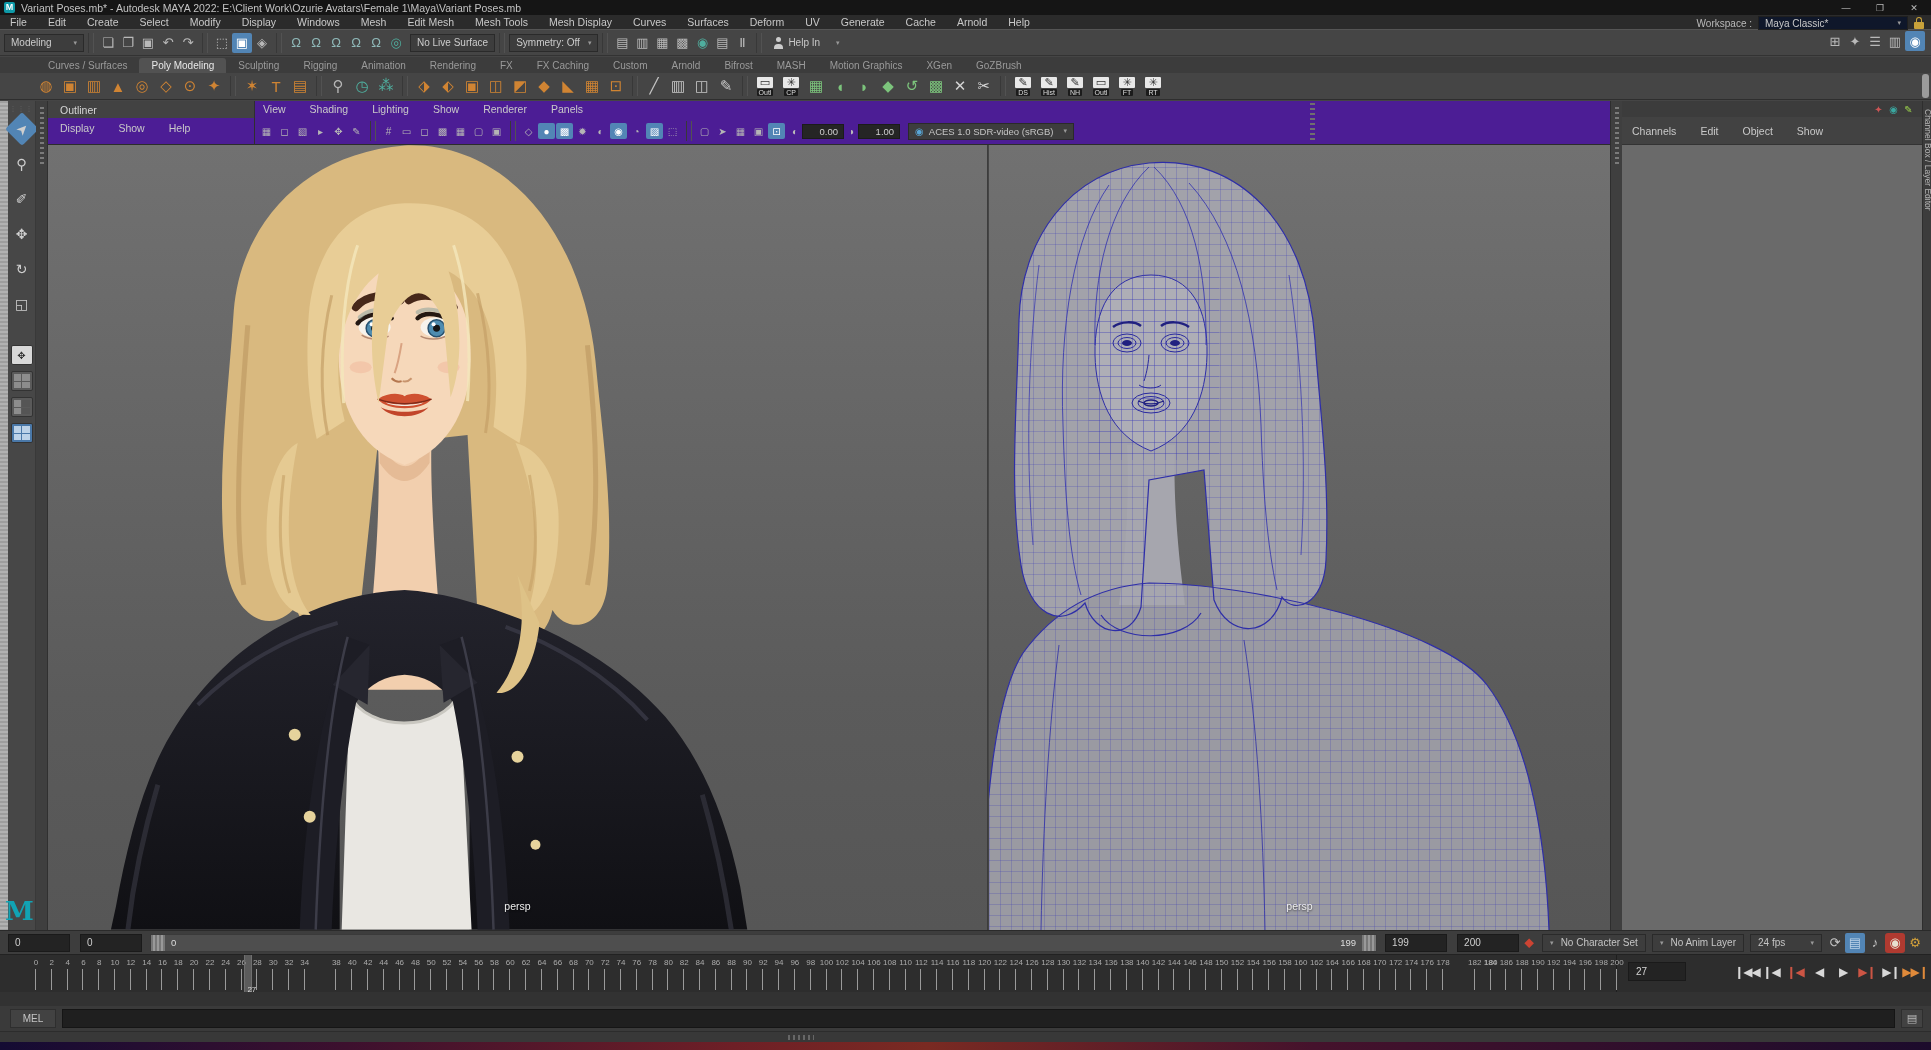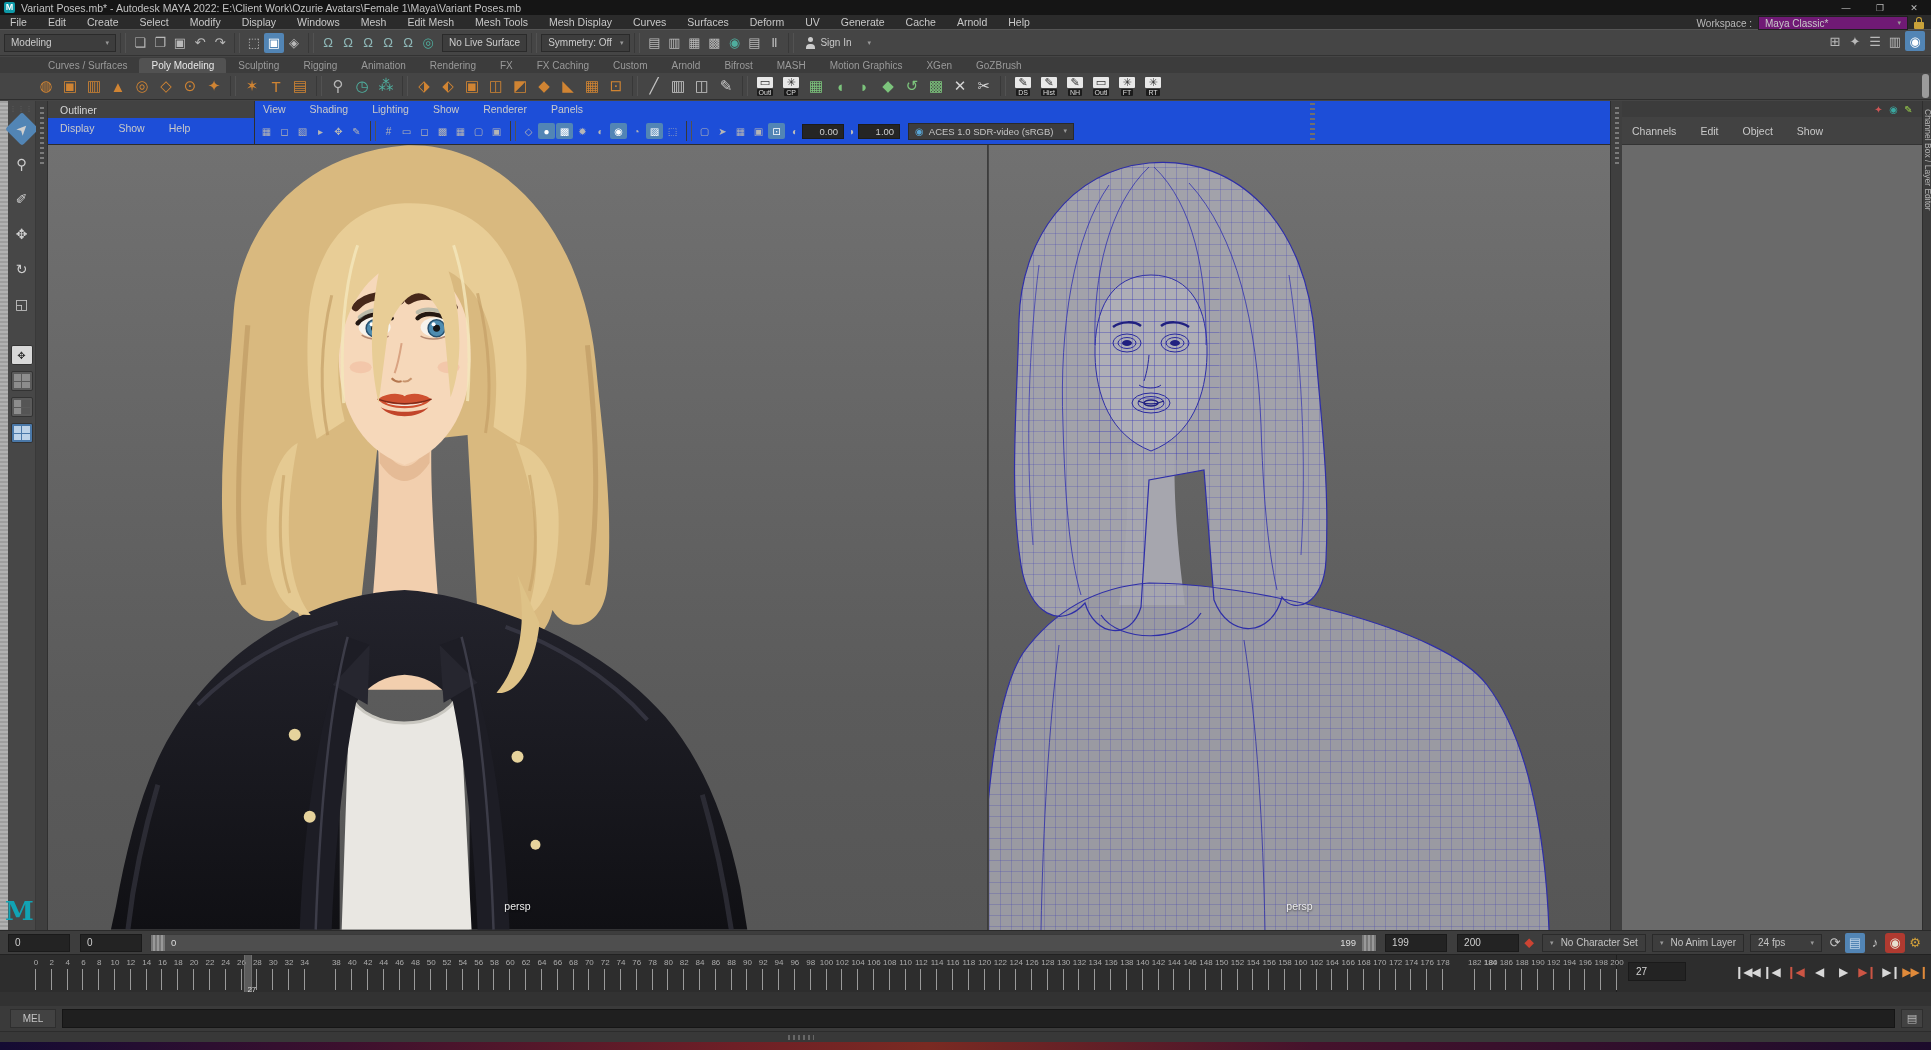--- a/index.html
+++ b/index.html
@@ -8,21 +8,21 @@
   #app { position:relative; width:1931px; height:1050px; background:#454545; }
 
   
   #titlebar { position:absolute; top:0; left:0; width:100%; height:15px; background:#151515; display:flex; align-items:center; font-size:10.5px; color:#c3c3c3; }
   #maya-logo-small { width:11px; height:11px; margin:0 6px 0 4px; background:#0e9aa8; border-radius:2px; color:#fff; font-size:9px; font-weight:bold; line-height:11px; text-align:center; }
   #win-controls { margin-left:auto; display:flex; }
   #win-controls span { width:34px; text-align:center; font-size:9px; color:#bbb; cursor:default; }
   #menubar { position:absolute; top:15px; left:0; width:100%; height:14px; background:#2b2b2b; display:flex; align-items:center; padding-left:10px; }
   #menubar .menu-item { font-size:10.5px; color:#c9c9c9; margin-right:21px; white-space:nowrap; }
   #workspace-box { position:absolute; right:6px; top:16px; display:flex; align-items:center; font-size:10px; color:#bbb; z-index:5; }
-  #workspace-box .ws-select { background:#701a75; border:1px solid #1f1f1f; color:#c9c9c9; padding:1px 6px; width:150px; height:14px; font-size:10px; display:flex; justify-content:space-between; align-items:center; margin-left:6px; }
+  #workspace-box .ws-select { background:#0f172a; border:1px solid #1f1f1f; color:#c9c9c9; padding:1px 6px; width:150px; height:14px; font-size:10px; display:flex; justify-content:space-between; align-items:center; margin-left:6px; }
   #ws-lock { width:12px; height:12px; margin-left:5px; position:relative; }
   #ws-lock .body { position:absolute; bottom:0; left:1px; width:10px; height:7px; background:#c9a23a; border-radius:1px; }
   #ws-lock .shackle { position:absolute; top:0; left:3px; width:6px; height:6px; border:1.5px solid #c9a23a; border-bottom:none; border-radius:4px 4px 0 0; }
 
   #statusline { position:absolute; top:29px; left:0; width:100%; height:27px; background:#454545; border-top:1px solid #555; border-bottom:1px solid #333; display:flex; align-items:center; padding-left:4px; }
   .sl-select { background:#3d3d3d; border:1px solid #2a2a2a; height:18px; display:flex; align-items:center; padding:0 6px; font-size:10px; color:#ccc; }
   .sl-select .arr { margin-left:8px; font-size:7px; color:#999; }
   .divider { width:6px; height:20px; margin:0 4px; border-left:1px solid #383838; border-right:1px solid #525252; }
   .icon-row { display:flex; align-items:center; }
   .gicon { width:20px; height:20px; display:flex; align-items:center; justify-content:center; font-size:13px; color:#b9b9b9; border-radius:2px; }
@@ -54,21 +54,21 @@
   .tool-btn.active { background:#5285b5; }
   #layout-btns { margin-top:18px; display:flex; flex-direction:column; align-items:center; }
   .layout-btn { width:22px; height:20px; margin-bottom:6px; background:#5a5a5a; border:1px solid #333; display:grid; grid-template-columns:1fr 1fr; grid-template-rows:1fr 1fr; gap:1px; padding:2px; border-radius:2px; }
   .layout-btn div { background:#8d8d8d; }
   .layout-btn.single { display:flex; align-items:center; justify-content:center; background:#d8d8d8; color:#333; font-size:10px; }
   .layout-btn.active { background:#4a78a8; }
   .layout-btn.active div { background:#bcd2e8; }
   #pane-grip { position:absolute; left:36px; top:0; width:12px; height:829px; background:#3f3f3f; border-right:1px solid #303030; }
   #pane-grip .dots { position:absolute; top:6px; left:4px; width:4px; height:60px; background-image:repeating-linear-gradient(#7a7a7a 0 2px, transparent 2px 5px); }
 
-  #panel-header-strip { position:absolute; left:48px; top:0; width:1562px; height:44px; background:#1d4ed8; border-bottom:1px solid #2c2c2c; }
+  #panel-header-strip { position:absolute; left:48px; top:0; width:1562px; height:44px; background:#4c1d95; border-bottom:1px solid #2c2c2c; }
   #outliner-head { position:absolute; left:0; top:0; width:207px; height:44px; border-right:1px solid #2f2f2f; }
   #outliner-title { font-size:10.5px; color:#d6d6d6; padding:3px 0 2px 12px; background:#424242; }
   #outliner-menus { display:flex; padding-left:12px; padding-top:4px; }
   #outliner-menus .menu-item, #viewport-menus .menu-item, #cb-menus .menu-item { font-size:10.5px; color:#c9c9c9; margin-right:24px; }
   #viewport-menus { position:absolute; left:215px; top:2px; display:flex; }
   #viewport-toolbar { position:absolute; left:210px; top:20px; display:flex; align-items:center; }
   .vt-icon { width:17px; height:16px; display:flex; align-items:center; justify-content:center; font-size:10px; color:#b5b5b5; border-radius:2px; margin-right:1px; }
   .vt-icon.active { background:#5285b5; color:#fff; }
   .vt-field { background:#252525; border:1px solid #1b1b1b; color:#cfcfcf; font-size:9.5px; width:42px; height:15px; display:flex; align-items:center; justify-content:flex-end; padding-right:5px; margin:0 4px; }
   .vt-glyph { font-size:10px; color:#bbb; }
@@ -168,21 +168,21 @@
       <span>Maya Classic*</span>
       <span style="font-size:7px;color:#999">▾</span>
     </span>
     <span id="ws-lock">
         <span class="shackle"></span>
         <span class="body"></span>
       </span>
   </div>
 
   <div id="statusline">
-    <span class="sl-select" style="width:112px;justify-content:space-between">
+    <span class="sl-select" style="width:80px;justify-content:space-between">
       <span>Modeling</span>
         <span class="arr">▾</span>
     </span>
     <span class="divider"></span>
     <span class="icon-row">
         <span class="gicon">❏</span>
         <span class="gicon">❐</span>
         <span class="gicon">▣</span>
         <span class="gicon">↶</span>
         <span class="gicon">↷</span>
@@ -219,21 +219,21 @@
         <span class="gicon" style="color: rgb(79, 174, 158);">◉</span>
         <span class="gicon">▤</span>
         <span class="gicon">Ⅱ</span>
       </span>
     <span class="divider"></span>
     <div id="signin-box">
       <span id="signin-person">
           <span class="h"></span>
           <span class="b"></span>
         </span>
-      <span style="font-size:10px">Sign In</span>
+      <span style="font-size:10px">Help In</span>
       <span style="font-size:7px;color:#999;margin-left:16px">▾</span>
     </div>
   </div>
   <div id="statusline-right">
       <span class="gicon">⊞</span>
       <span class="gicon">✦</span>
       <span class="gicon">☰</span>
       <span class="gicon">▥</span>
       <span class="gicon active">◉</span>
     </div>

